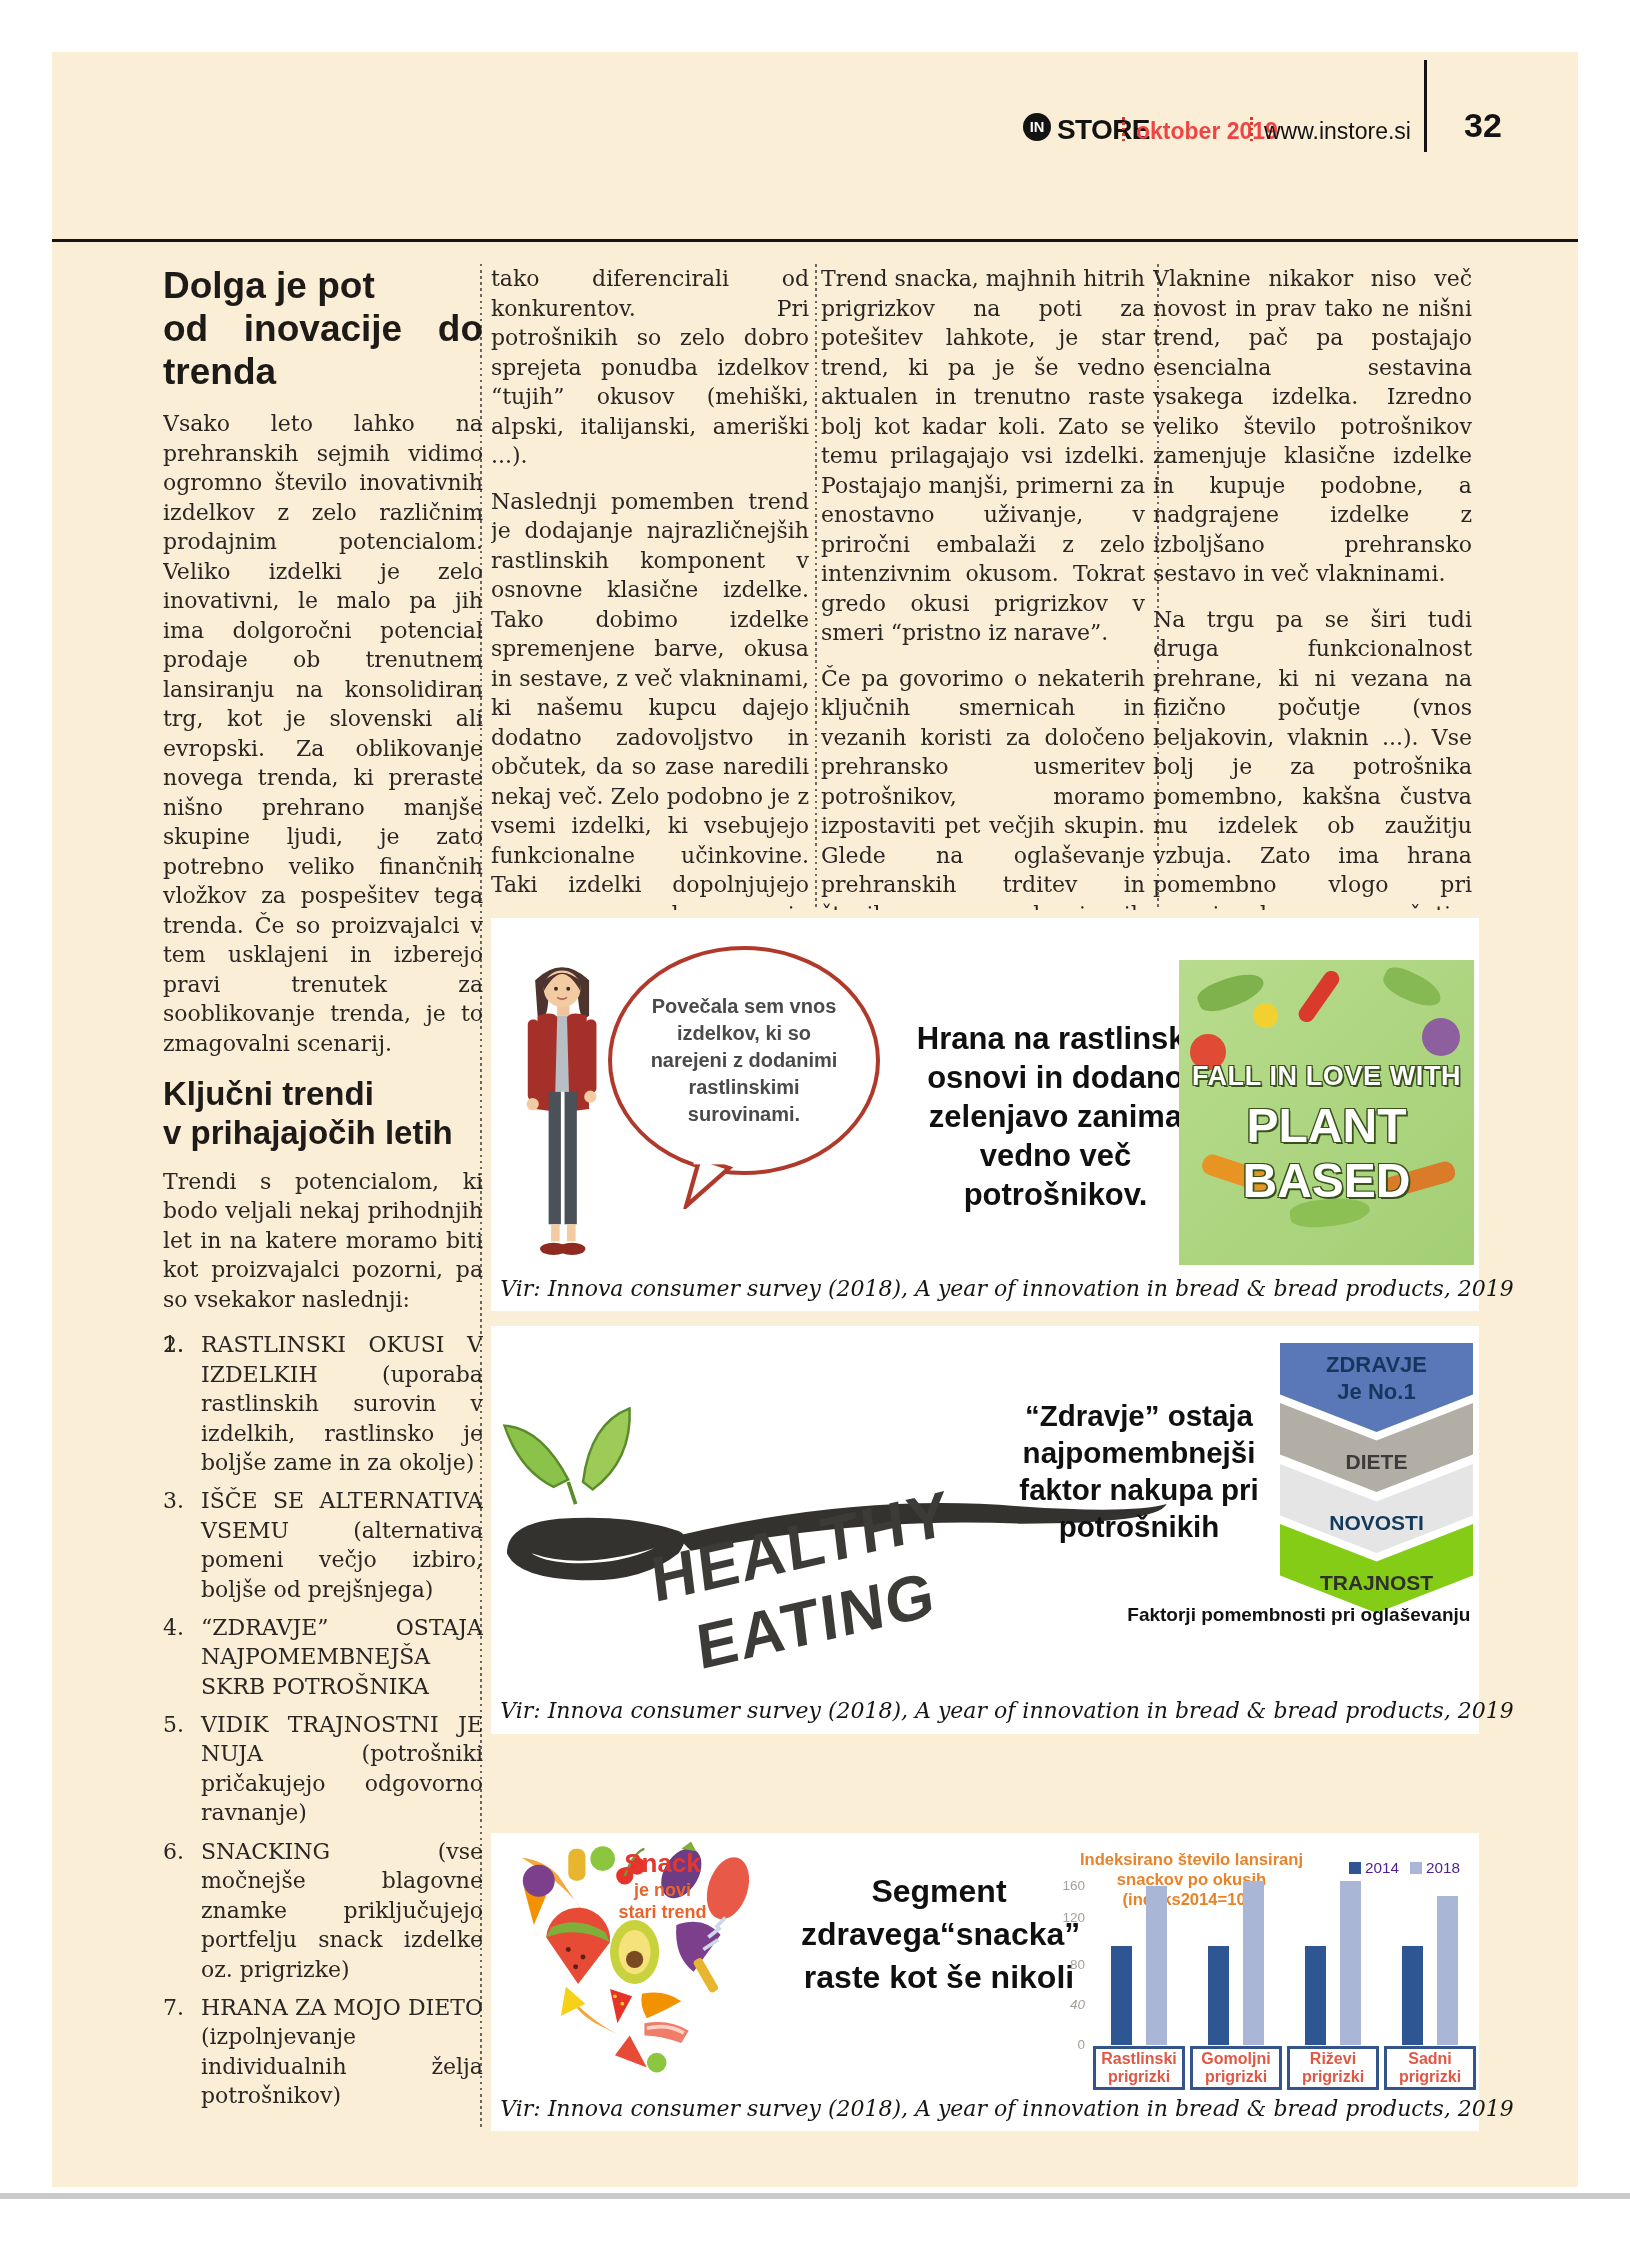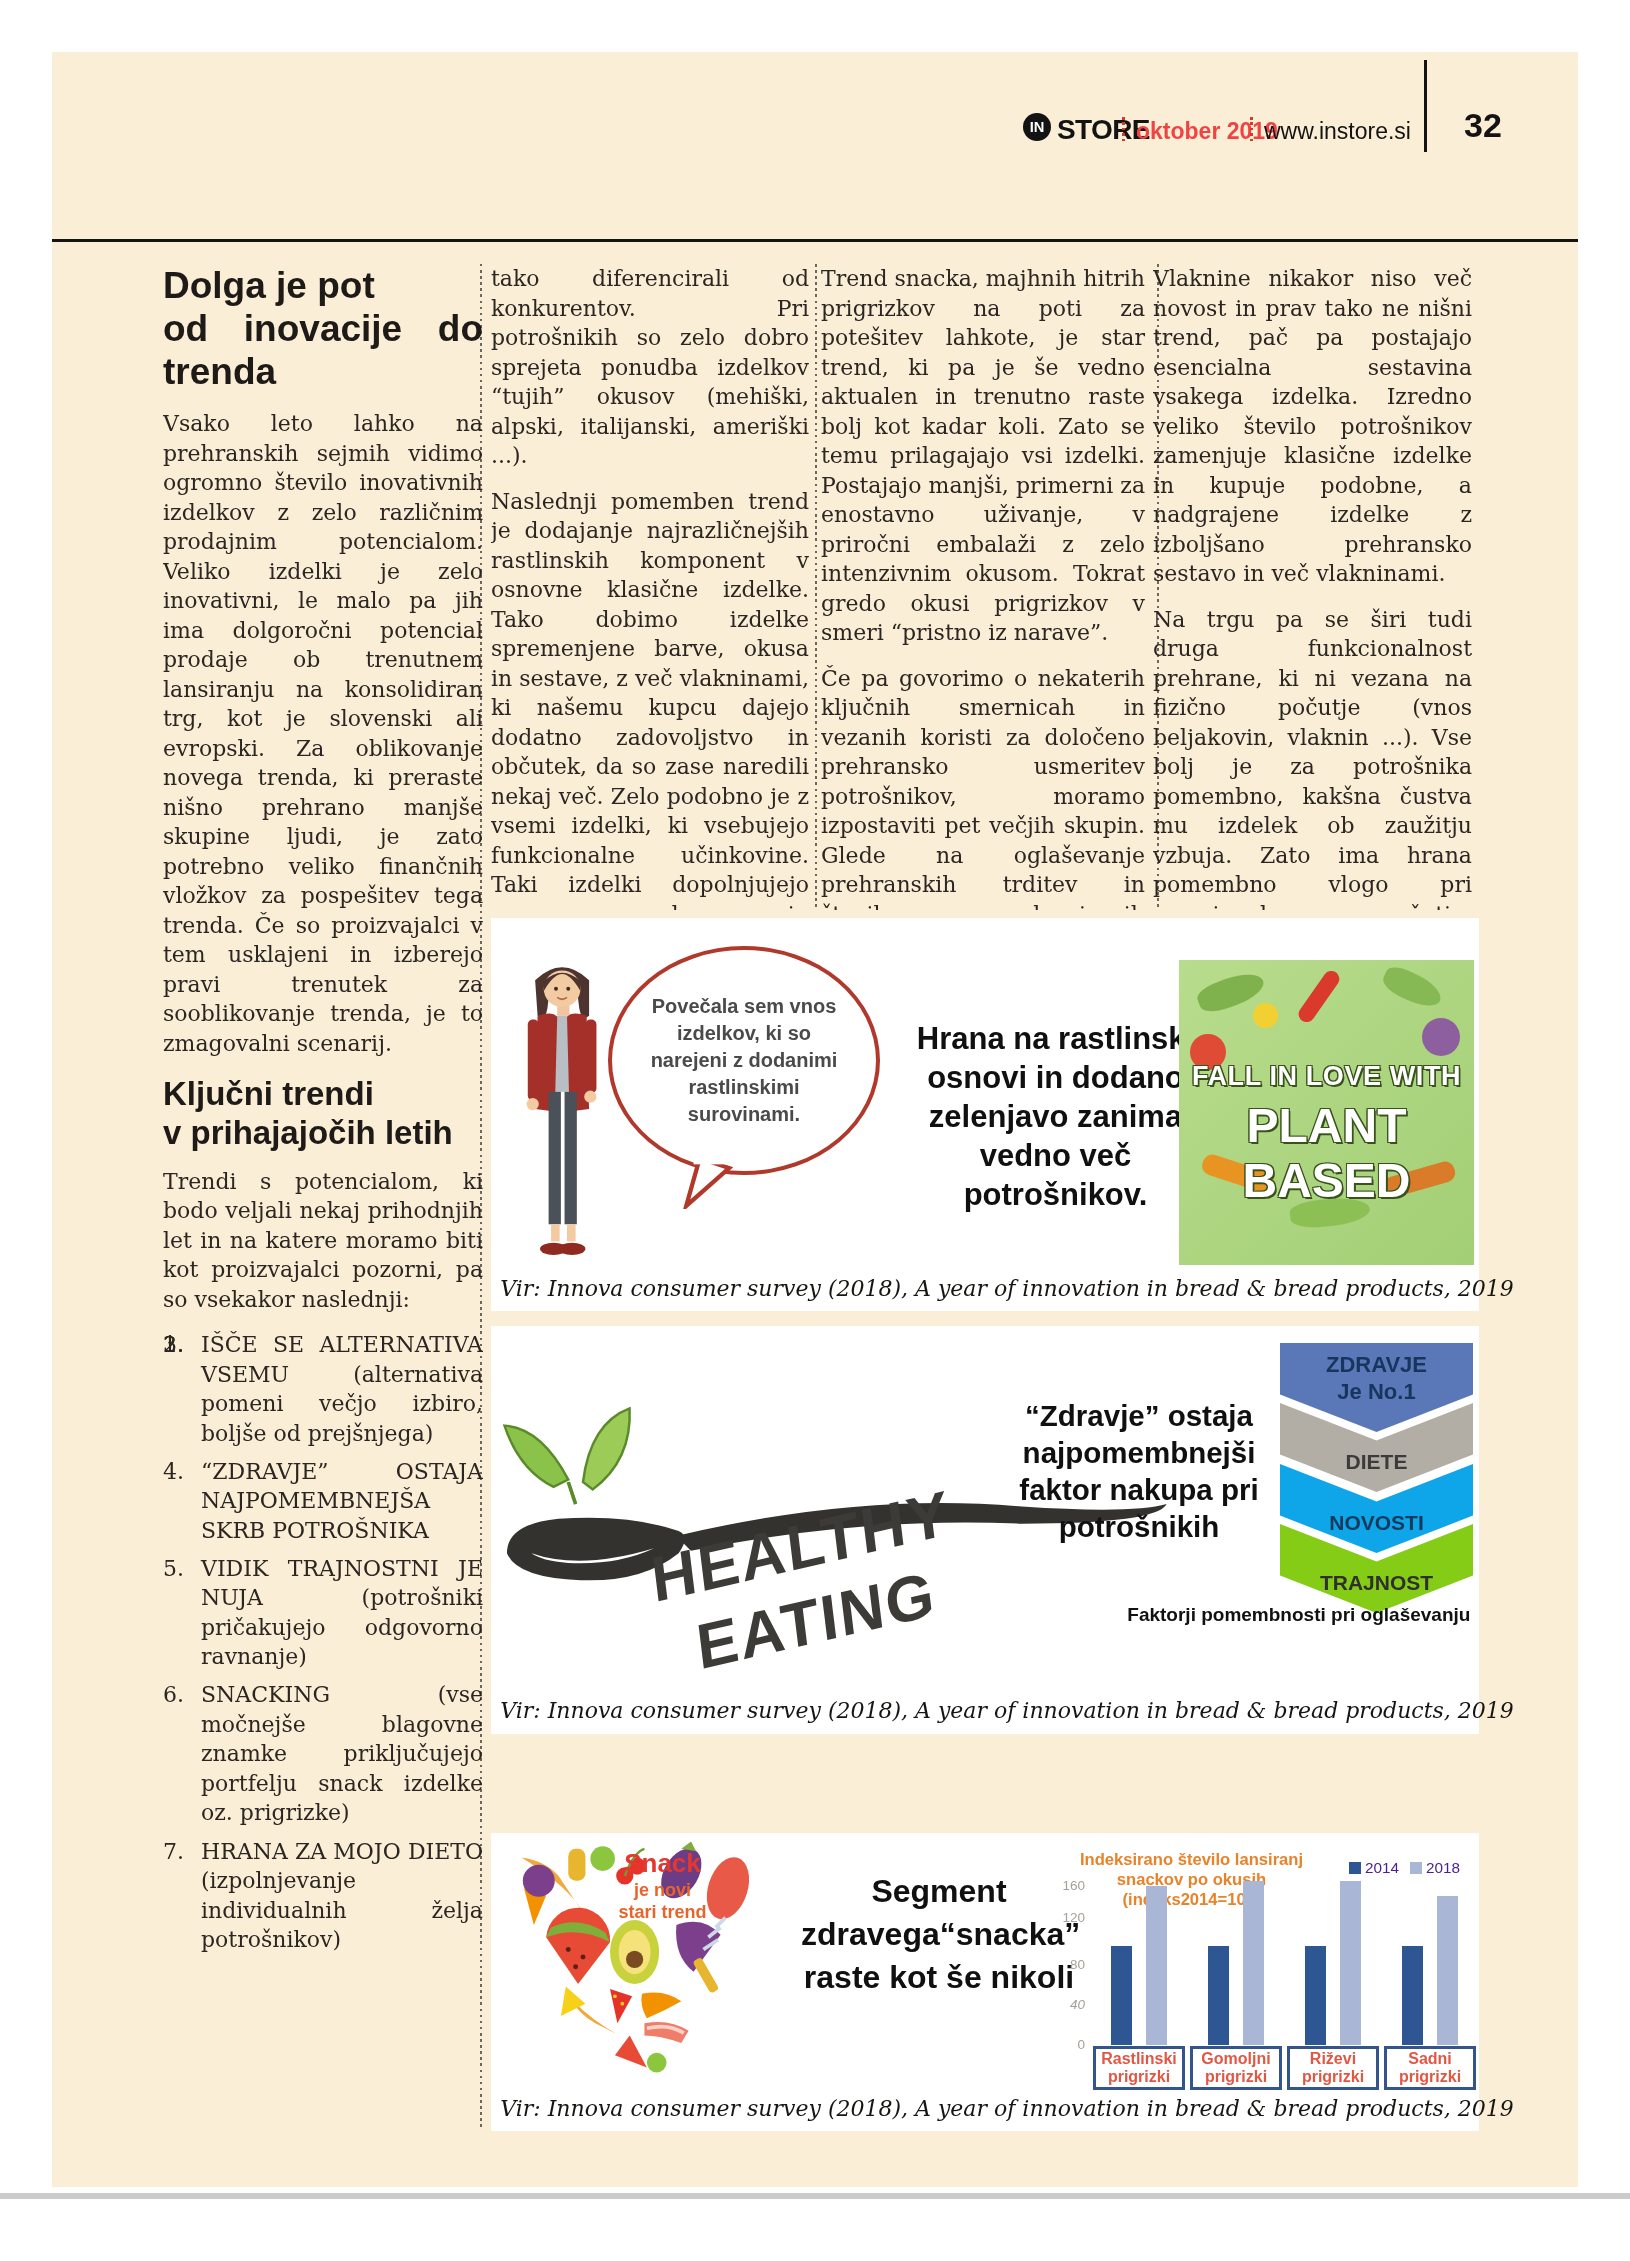--- a/index.html
+++ b/index.html
@@ -122,21 +122,21 @@
   <div id="sep1" class="abs vdots"></div>
   <div id="sep2" class="abs vdots"></div>
   <div id="sep3" class="abs vdots"></div>
 
   <div id="col1" class="abs col">
     <h1><span>Dolga je pot</span><br><span>od inovacije do trenda</span></h1>
     <p>Vsako leto lahko na prehranskih sejmih vidimo ogromno število inovativnih izdelkov z zelo različnim prodajnim potencialom. Veliko izdelki je zelo inovativni, le malo pa jih ima dolgoročni potencial prodaje ob trenutnem lansiranju na konsolidiran trg, kot je slovenski ali evropski. Za oblikovanje novega trenda, ki preraste nišno prehrano manjše skupine ljudi, je zato potrebno veliko finančnih vložkov za pospešitev tega trenda. Če so proizvajalci v tem usklajeni in izberejo pravi trenutek za sooblikovanje trenda, je to zmagovalni scenarij.</p>
     <h2><span>Ključni trendi</span><br><span>v prihajajočih letih</span></h2>
     <p>Trendi s potencialom, ki bodo veljali nekaj prihodnjih let in na katere moramo biti kot proizvajalci pozorni, pa so vsekakor naslednji:</p>
     <div class="li"><span class="num">1.</span></div>
-    <div class="li"><span class="num">2.</span></div>
+    <div class="li"><span class="num">2.</span><span>RASTLINSKI OKUSI V IZDELKIH (uporaba rastlinskih surovin v izdelkih, rastlinsko je boljše zame in za okolje)</span></div>
     <div class="li"><span class="num">3.</span><span>IŠČE SE ALTERNATIVA VSEMU (alternativa pomeni večjo izbiro, boljše od prejšnjega)</span></div>
     <div class="li"><span class="num">4.</span><span>“ZDRAVJE” OSTAJA NAJPOMEMBNEJŠA SKRB POTROŠNIKA</span></div>
     <div class="li"><span class="num">5.</span><span>VIDIK TRAJNOSTNI JE NUJA (potrošniki pričakujejo odgovorno ravnanje)</span></div>
     <div class="li"><span class="num">6.</span><span>SNACKING (vse močnejše blagovne znamke priključujejo portfelju snack izdelke oz. prigrizke)</span></div>
     <div class="li"><span class="num">7.</span><span>HRANA ZA MOJO DIETO (izpolnjevanje individualnih želja potrošnikov)</span></div>
 
   </div>
 
   <div id="col2" class="abs col">
     <p>tako diferencirali od konkurentov. Pri potrošnikih so zelo dobro sprejeta ponudba izdelkov “tujih” okusov (mehiški, alpski, italijanski, ameriški ...).</p>
@@ -216,21 +216,21 @@
 
     <div id="fig2-headline" class="abs">“Zdravje” ostaja najpomembnejši faktor nakupa pri potrošnikih</div>
 
     <div id="chev0" class="abs chev" style="background: rgb(90, 120, 184);">
       <div class="lbl l1">ZDRAVJE</div>
       <div class="lbl l2">Je No.1</div>
     </div>
     <div id="chev1" class="abs chev" style="background: rgb(178, 173, 165);">
       <div class="lbl l1">DIETE</div>
     </div>
-    <div id="chev2" class="abs chev" style="background: #0ea5e9;">
+    <div id="chev2" class="abs chev" style="background: #e5e5e5;">
       <div class="lbl l1">NOVOSTI</div>
     </div>
     <div id="chev3" class="abs chev" style="background: #84cc16;">
       <div class="lbl l1">TRAJNOST</div>
     </div>
     <div id="funnel-caption" class="abs">Faktorji pomembnosti pri oglaševanju</div>
 
     <div class="abs fig-caption" style="top:372px;">Vir: Innova consumer survey (2018), A year of innovation in bread &amp; bread products, 2019</div>
   </div>
 

